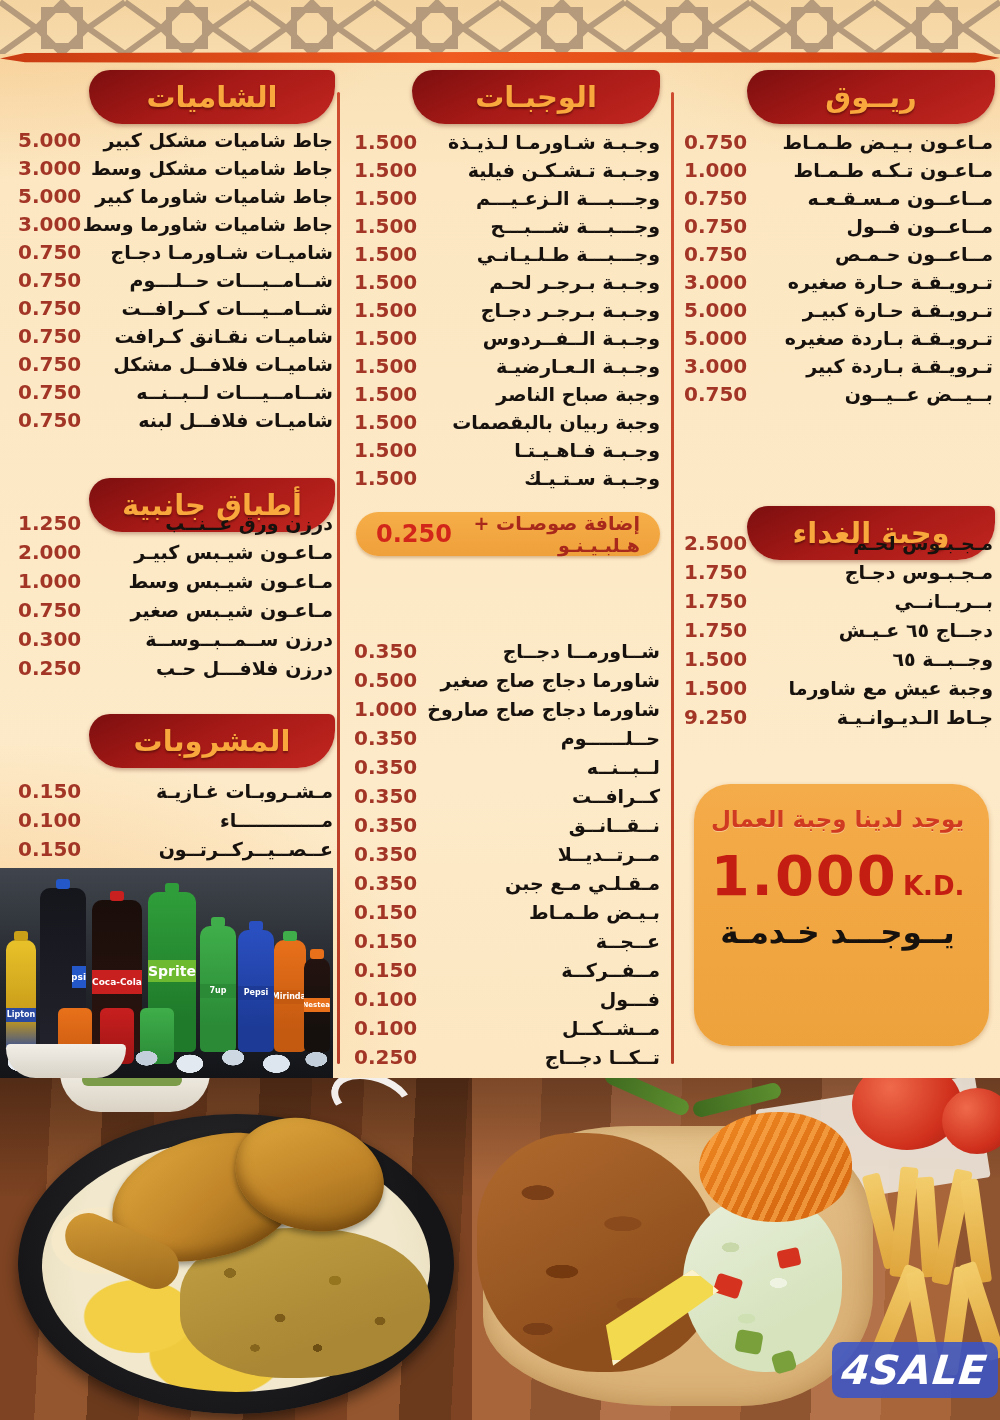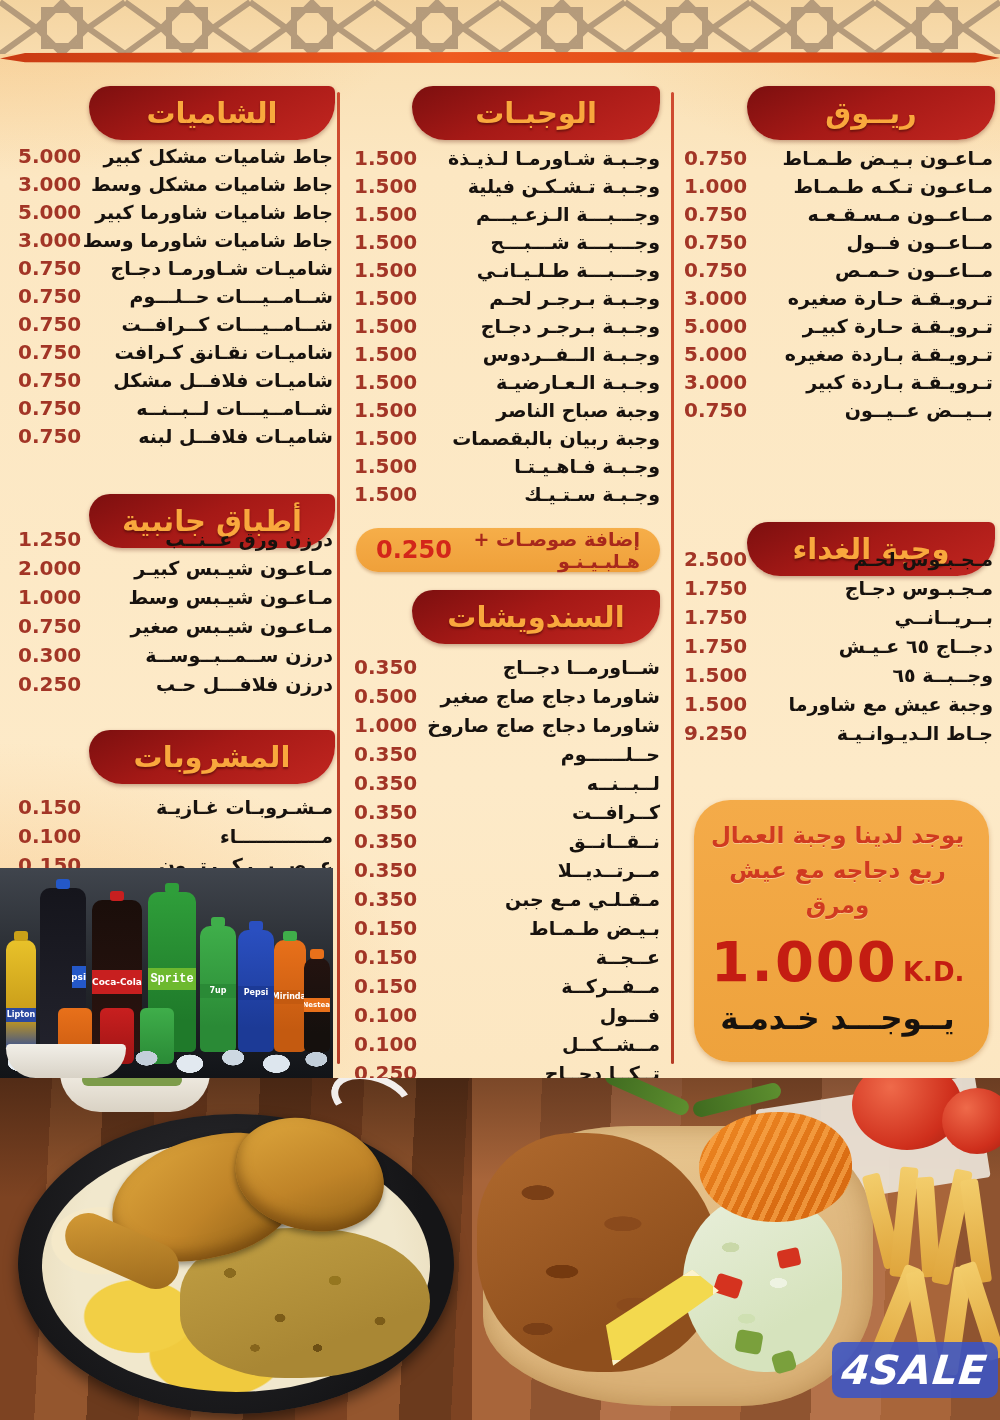--- a/index.html
+++ b/index.html
@@ -9,21 +9,21 @@
       radial-gradient(700px 420px at 0% 70%, rgba(244,176,96,.45), transparent 60%),
       radial-gradient(700px 300px at 100% 0%, rgba(244,176,96,.40), transparent 60%),
       radial-gradient(700px 300px at 0% 0%, rgba(244,176,96,.40), transparent 60%),
       linear-gradient(180deg,#f8ddae 0%,#fce7c2 12%,#fdeac8 55%,#fbe3ba 100%);}
   
   .top-band{position:absolute;top:0;left:0;width:1000px;height:54px;overflow:hidden;background:linear-gradient(180deg,#f4d4a0,#f8dcae);}
   .top-stripe{position:absolute;top:52px;left:0;width:1000px;height:11px;
     background:linear-gradient(90deg,#c93a12,#ef5b20 45%,#e04a16 70%,#c93a12);
     clip-path:polygon(0 60%,2.5% 10%,50% 0,97.5% 6%,100% 55%,97.5% 96%,50% 100%,2.5% 94%);}
   
-  .col{position:absolute;top:78px;height:732px;}
+  .col{position:absolute;top:62px;height:732px;}
   .col-right{left:680px;width:315px;}
   .col-mid{left:348px;width:316px;}
   .col-left{left:10px;width:325px;}
   .sep{position:absolute;top:92px;width:3px;height:972px;background:linear-gradient(180deg,#cf4b30,#b63d27);border-radius:2px;}
   .sep1{left:337px;} .sep2{left:671px;}
   
   .banner{position:absolute;height:54px;border-radius:28px 8px 50px 44px;
     background:linear-gradient(155deg,#7c0f0f 0%,#a51916 45%,#c22620 100%);
     display:flex;align-items:center;justify-content:center;box-shadow:0 2px 4px rgba(90,20,10,.35);}
   .banner span{font-size:29px;font-weight:bold;color:#f9a83d;text-shadow:0 2px 2px rgba(60,10,5,.5);white-space:nowrap;}
@@ -254,21 +254,20 @@
           <span class="pr">1.500</span>
         </div>
 
         <div class="row">
           <span class="nm">جـاط الـديـوانـيـة</span>
           <span class="pr">9.250</span>
         </div>
       </div>
     <div class="promo" style="top:722px;right:6px;left:14px;height:262px;">
       <div class="red">يوجد لدينا وجبة العمال</div>
-      <div class="red">ربع دجاجه مع عيش ومرق</div>
       <div class="big-price">
         <span class="n">1.000</span>
         <span class="c">K.D.</span>
       </div>
       <div class="black">يــوجـــد خـدمـة</div>
     </div>
   </div>
 
   <div class="col col-mid">
     <div class="banner" style="top:8px;right:4px;width:248px;">
@@ -337,23 +336,20 @@
         </div>
 
         <div class="row">
           <span class="nm">وجـبـة سـتـيـك</span>
           <span class="pr">1.500</span>
         </div>
       </div>
     <div class="addon" style="top:450px;right:4px;left:8px;">
       <span class="lbl">إضافة صوصـات + هـلبـيـنـو</span>
       <span class="pr2">0.250</span>
-    </div>
-    <div class="banner" style="top:512px;right:4px;width:248px;">
-      <span>السندويشات</span>
     </div>
     <div class="list p29" style="top:574px;right:4px;left:6px;">
 
         <div class="row">
           <span class="nm">شــاورمــا دجــاج</span>
           <span class="pr">0.350</span>
         </div>
 
         <div class="row">
           <span class="nm">شاورما دجاج صاج صغير</span>
@@ -553,21 +549,21 @@
     <div class="bottle" style="left:40px;width:46px;height:164px;background:linear-gradient(180deg,#15151c,#22222c);">
       <i class="cap" style="background:#2458c8;"></i>
       <span class="blbl" style="top:78px;background:#2458c8;line-height:22px;font-size:9px;margin-left:32px;">Pepsi</span>
     </div>
     <div class="bottle" style="left:92px;width:50px;height:152px;background:linear-gradient(180deg,#1a0e0a,#2c1410);">
       <i class="cap" style="background:#c81f1f;"></i>
       <span class="blbl" style="top:70px;background:#c81f1f;line-height:24px;font-size:9px;">Coca-Cola</span>
     </div>
     <div class="bottle" style="left:148px;width:48px;height:160px;background:linear-gradient(180deg,#2f9e3a,#1f7a2a 80%);">
       <i class="cap" style="background:#2f9e3a;"></i>
-      <span class="blbl" style="top:76px;background:#6db92f;line-height:22px;font-size:12px;font-family:Liberation Mono, monospace;">Sprite</span>
+      <span class="blbl" style="top:68px;background:#6db92f;line-height:22px;font-size:14px;">Sprite</span>
     </div>
     <div class="bottle" style="left:200px;width:36px;height:126px;background:linear-gradient(180deg,#3fae4a,#2a8a36 80%);">
       <i class="cap" style="background:#3fae4a;"></i>
       <span class="blbl" style="top:58px;background:#2a8a36;">7up</span>
     </div>
     <div class="bottle" style="left:238px;width:36px;height:122px;background:linear-gradient(180deg,#2a4fc0,#1c3a96 80%);">
       <i class="cap" style="background:#2a4fc0;"></i>
       <span class="blbl" style="top:56px;background:#1c3a96;">Pepsi</span>
     </div>
     <div class="bottle" style="left:274px;width:32px;height:112px;background:linear-gradient(180deg,#e8701a,#c45a10 80%);">

